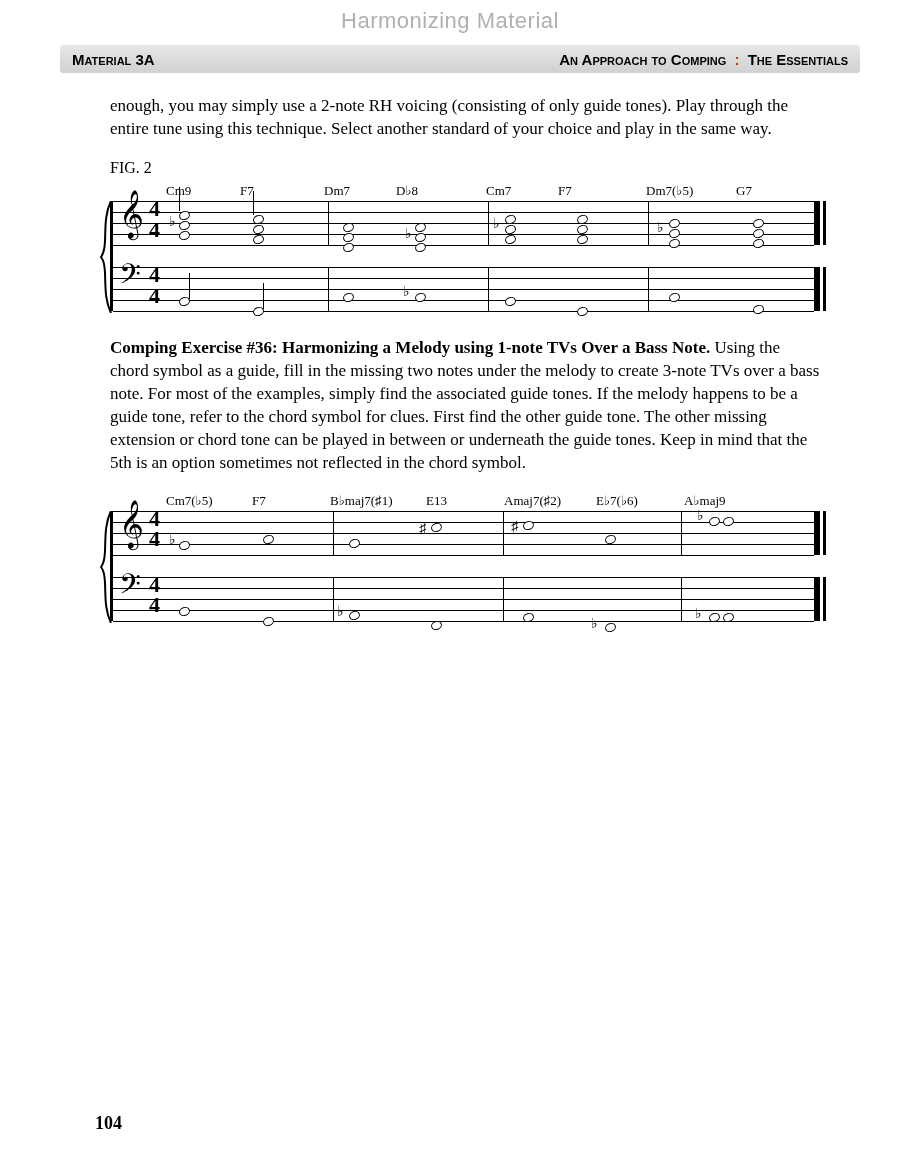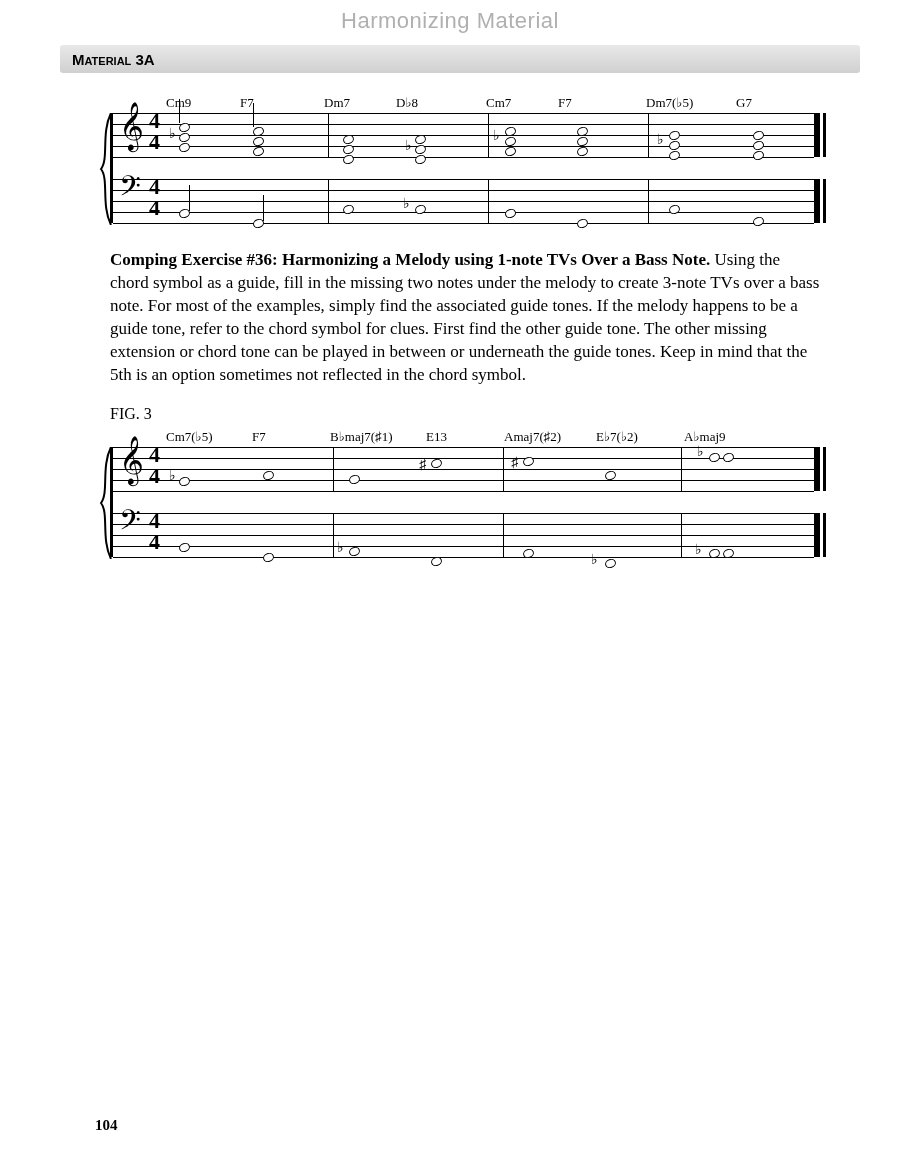--- a/index.html
+++ b/index.html
@@ -112,35 +112,42 @@
   .flat{position:absolute; font-size:14px; line-height:1;}
   .brace{
     position:absolute; left:-14px; top:0; bottom:0; width:14px;
     font-size:120px; line-height:0;
   }
   .brace svg{position:absolute; top:0; left:0;}
   .exercise-title{ font-weight:bold; }
   .pagenum{
     position:absolute;
     bottom:30px; left:95px;
-    font-size:15px; font-weight:bold;
+    font-size:18px; font-weight:bold;
   }
 </style>
 </head>
 <body>
 
 <div class="watermark">Harmonizing Material</div>
 
 <div class="header-bar">
   <div class="header-left">Material 3A</div>
+  <div class="header-right">
+    <span>An Approach to Comping</span>
+    <span class="sep">:</span>
+    <span>The Essentials</span>
+  </div>
 </div>
 
 <div class="content">
 
-
+  <div class="para">enough, you may simply use a 2-note RH voicing (consisting of only guide tones). Play through the entire tune using this technique. Select another standard of your choice and play in the same way.</div>
+
+  <div class="figlabel">FIG. 2</div>
 
   <div class="chordrow">
     <span style="width:74px">Cm9</span>
     <span style="width:84px">F7</span>
     <span style="width:72px">Dm7</span>
     <span style="width:90px">D♭8</span>
     <span style="width:72px">Cm7</span>
     <span style="width:88px">F7</span>
     <span style="width:90px">Dm7(♭5)</span>
     <span style="width:60px">G7</span>
@@ -240,29 +247,28 @@
       <div class="notehead" style="left:556px; top:26px"></div>
       <div class="notehead" style="left:640px; top:38px"></div>
     </div>
   </div>
 
   <div class="para">
     <span class="exercise-title">Comping Exercise #36: Harmonizing a Melody using 1-note TVs Over a Bass Note.</span>
     <span>Using the chord symbol as a guide, fill in the missing two notes under the melody to create 3-note TVs over a bass note. For most of the examples, simply find the associated guide tones. If the melody happens to be a guide tone, refer to the chord symbol for clues. First find the other guide tone. The other missing extension or chord tone can be played in between or underneath the guide tones. Keep in mind that the 5th is an option sometimes not reflected in the chord symbol.</span>
   </div>
 
-  <div class="figlabel">FIG. 3</div>
 
   <div class="chordrow" style="padding-left:56px;">
     <span style="width:86px">Cm7(♭5)</span>
     <span style="width:78px">F7</span>
     <span style="width:96px">B♭maj7(♯1)</span>
     <span style="width:78px">E13</span>
     <span style="width:92px">Amaj7(♯2)</span>
-    <span style="width:88px">E♭7(♭2)</span>
+    <span style="width:88px">E♭7(♭6)</span>
     <span style="width:80px">A♭maj9</span>
   </div>
 
   <div class="staff-system">
     <div class="brace">
       <svg width="14" height="112" viewBox="0 0 14 112">
           <path d="M12 0 C2 20 10 46 2 56 C10 66 2 92 12 112" stroke="#000" fill="none" stroke-width="2"></path>
         </svg>
     </div>
 

